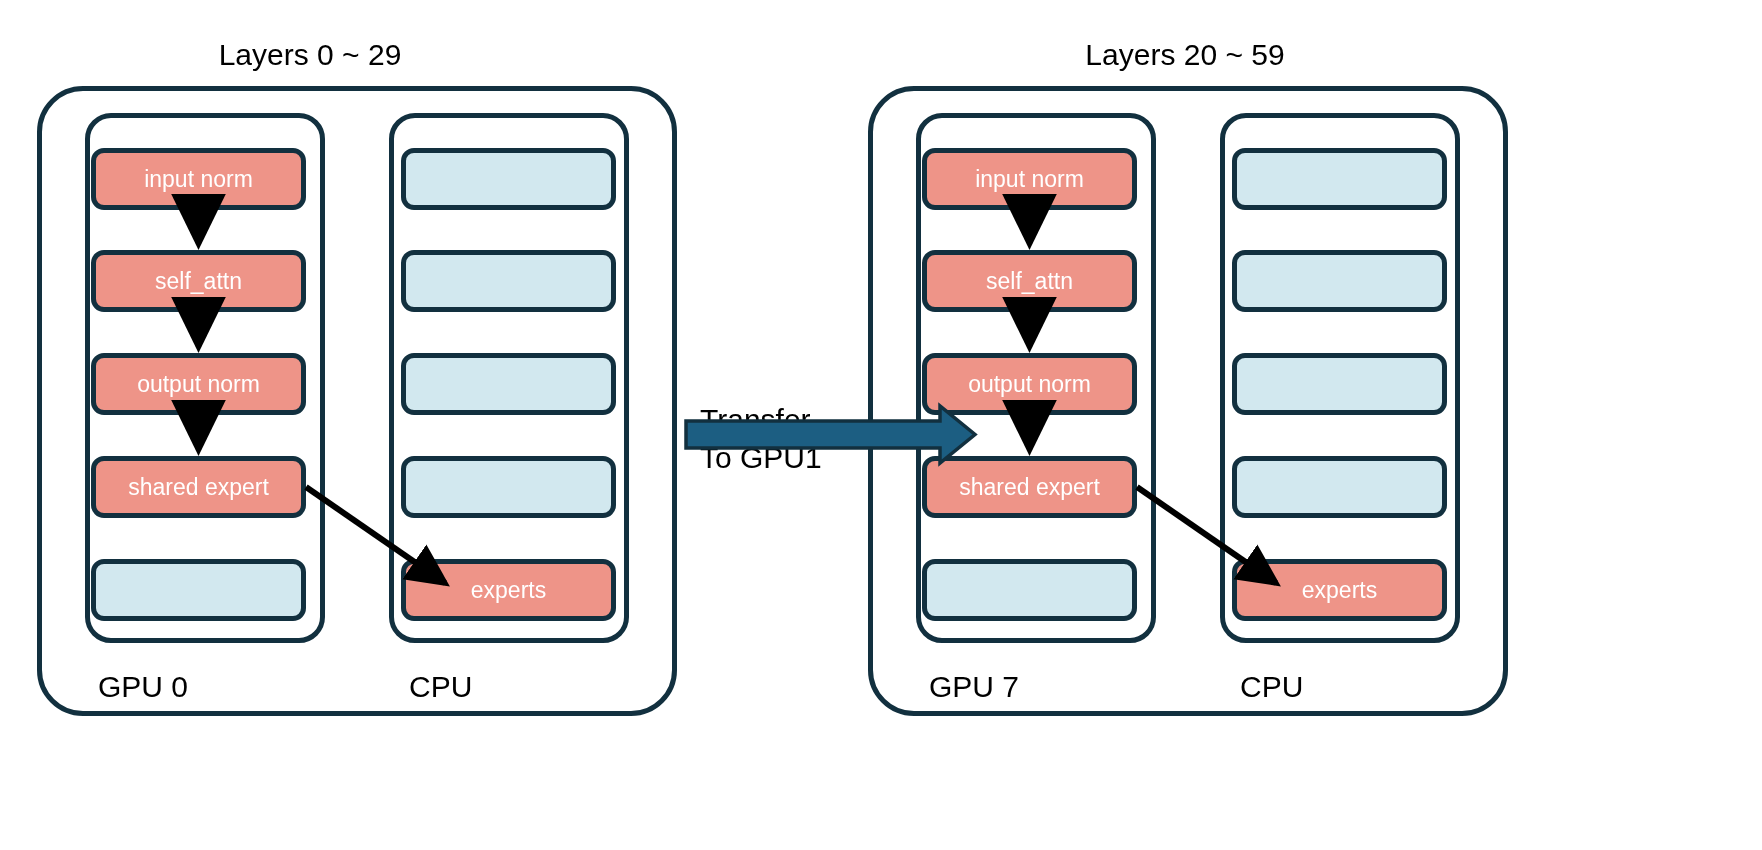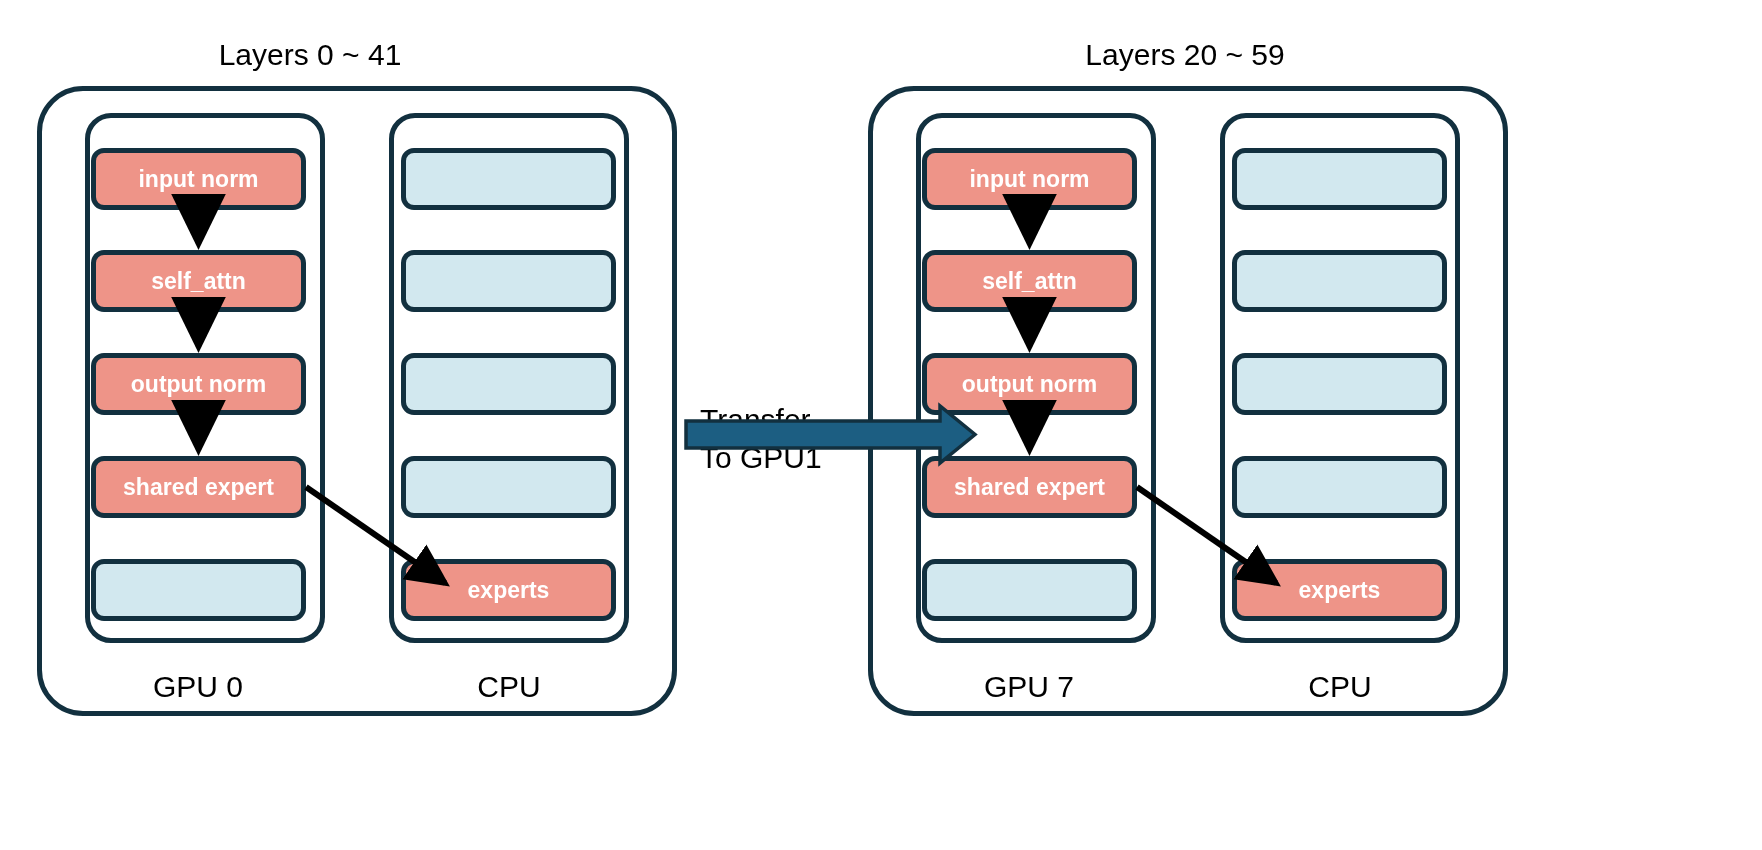--- a/index.html
+++ b/index.html
@@ -45,32 +45,31 @@
     position:absolute;
     box-sizing:border-box;
     border:5px solid #12303F;
     border-radius:13px;
     display:flex;
     align-items:center;
     justify-content:center;
     font-size:23px;
     color:#ffffff;
     white-space:nowrap;
-    font-weight:bold;
   }
   .unit.active{ background:#EE9488; }
   .unit.idle{ background:#D2E8EF; }
 
   
   .foot-label{
     position:absolute;
     font-size:30px;
     color:#000000;
     white-space:nowrap;
-    text-align:center;
+    text-align:left;
   }
 
   
   .transfer-label{
     position:absolute;
     font-size:30px;
     color:#000000;
     line-height:38px;
     white-space:nowrap;
   }
@@ -78,21 +77,21 @@
   svg.overlay{
     position:absolute;left:0;top:0;width:1762px;height:850px;
     pointer-events:none;
   }
 </style>
 </head>
 <body>
 
 <div class="stage">
 
-  <div class="panel-title" style="left:110px;top:38px;width:400px;">Layers 0 ~ 41</div>
+  <div class="panel-title" style="left:110px;top:38px;width:400px;">Layers 0 ~ 29</div>
 
   <div class="device" style="left:37px;top:86px;width:640px;height:630px;"></div>
 
   <div class="column" style="left:85px;top:113px;width:240px;height:530px;"></div>
 
   <div class="unit active" style="left:91px;top:148px;width:215px;height:62px;">
     <span>input norm</span>
   </div>
   <div class="unit active" style="left:91px;top:250px;width:215px;height:62px;">
     <span>self_attn</span>

